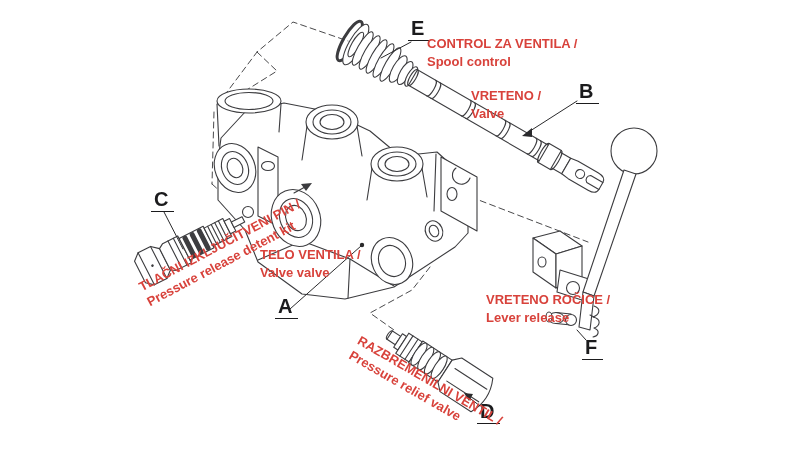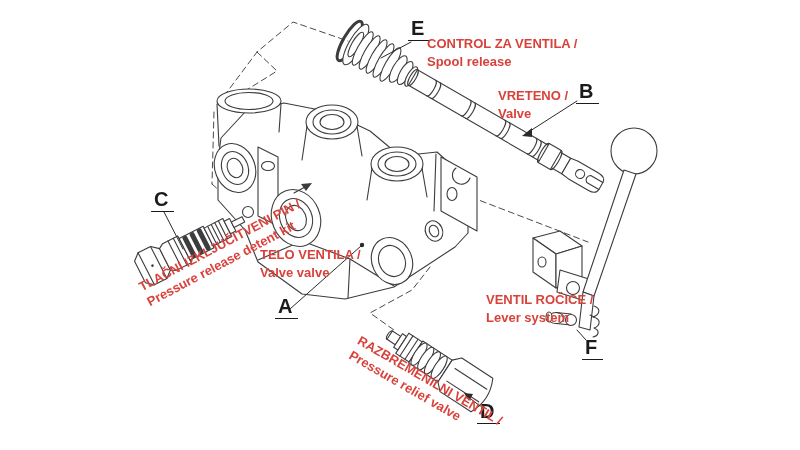--- a/index.html
+++ b/index.html
@@ -175,42 +175,42 @@
     </g>
   </svg>
 
   <span class="part-letter" style="left:275px;top:296px">A</span>
   <div class="part-label" style="left:260px;top:246px">
     <div>TELO VENTILA /</div>
     <div>Valve valve</div>
   </div>
 
   <span class="part-letter" style="left:576px;top:81px">B</span>
-  <div class="part-label" style="left:498px;top:87px">
+  <div class="part-label" style="left:471px;top:87px">
     <div>VRETENO /</div>
     <div>Valve</div>
   </div>
 
   <span class="part-letter" style="left:151px;top:189px">C</span>
   <div class="part-label rot rot-ccw" style="left:136px;top:280px">
     <div>TLAČNI IZKLJUČITVENI PIN /</div>
     <div>Pressure release detent kit</div>
   </div>
 
   <span class="part-letter" style="left:477px;top:401px">D</span>
   <div class="part-label rot rot-cw" style="left:363px;top:332px">
     <div>RAZBREMENILNI VENTIL /</div>
     <div>Pressure relief valve</div>
   </div>
 
   <span class="part-letter" style="left:408px;top:18px">E</span>
   <div class="part-label" style="left:427px;top:35px">
     <div>CONTROL ZA VENTILA /</div>
-    <div>Spool release</div>
+    <div>Spool control</div>
   </div>
 
   <span class="part-letter" style="left:582px;top:337px">F</span>
   <div class="part-label" style="left:486px;top:291px">
-    <div>VENTIL ROČICE /</div>
-    <div>Lever system</div>
+    <div>VRETENO ROČICE /</div>
+    <div>Lever release</div>
   </div>
 
 </div>
 
 </body></html>

